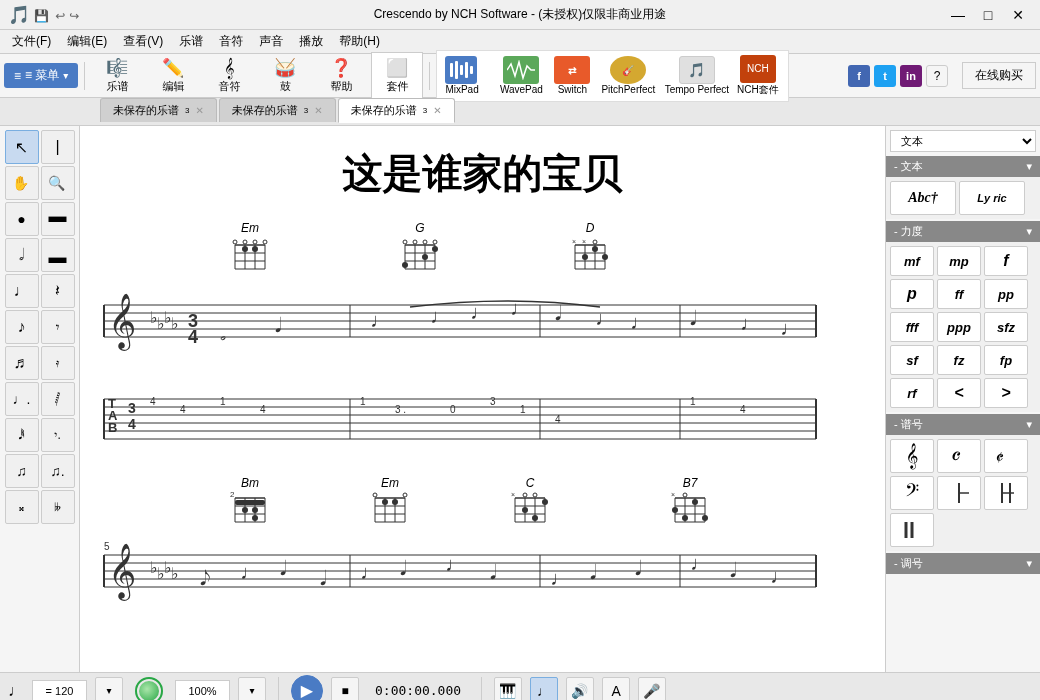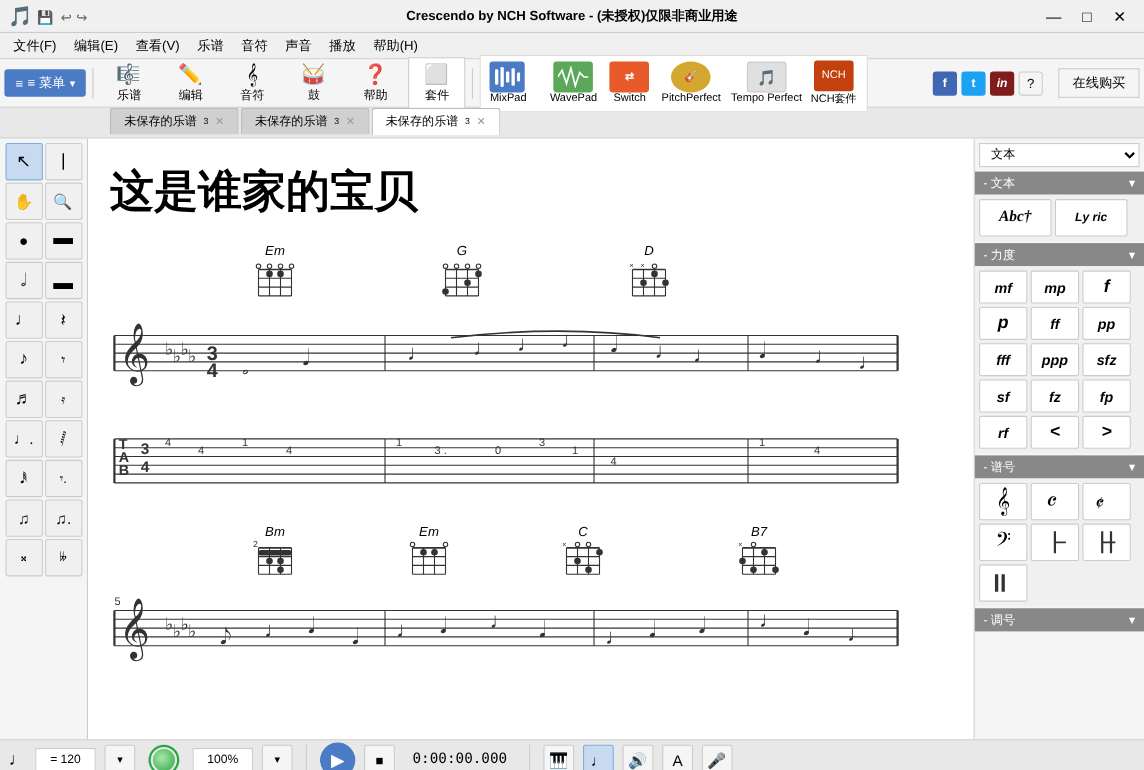--- a/index.html
+++ b/index.html
@@ -50,41 +50,41 @@
     .rp-text-btn { width: 66px; height: 34px; font-size: 14px; font-style: italic; font-weight: bold; }
     .rp-dyn-btn { width: 44px; height: 30px; font-size: 13px; font-style: italic; font-weight: bold; }
     .rp-clef-btn { width: 44px; height: 34px; }
     .rp-dropdown { width: 100%; padding: 3px 6px; border: 1px solid #ccc; background: white; font-size: 11px; cursor: pointer; }
     #playback-bar { background: #e8e8e8; height: 36px; display: flex; align-items: center; padding: 0 8px; border-top: 1px solid #ccc; gap: 8px; }
     .pb-input { width: 55px; height: 22px; border: 1px solid #ccc; text-align: center; font-size: 11px; background: white; }
     .pb-btn { width: 28px; height: 28px; background: #f5f5f5; border: 1px solid #ccc; cursor: pointer; display: flex; align-items: center; justify-content: center; font-size: 14px; border-radius: 2px; }
     .pb-time { font-size: 13px; font-family: monospace; padding: 0 8px; }
     
     
-    .score-title { font-size: 40px; font-weight: bold; margin-bottom: 20px; font-family: 'Microsoft YaHei', serif; }
+    .score-title { text-align: center; font-size: 40px; font-weight: bold; margin-bottom: 20px; font-family: 'Microsoft YaHei', serif; }
     
     
     .social-icons { display: flex; gap: 4px; align-items: center; margin-left: auto; margin-right: 8px; }
     .social-icon { width: 22px; height: 22px; border-radius: 3px; display: flex; align-items: center; justify-content: center; color: white; font-size: 11px; font-weight: bold; cursor: pointer; }
     
     .separator { width: 1px; height: 28px; background: #ccc; margin: 0 4px; }
   </style>
 </head>
 <body>
 
 <div id="title-bar">
   <div id="title-bar-left">
     <span style="font-size:18px;">🎵</span>
     <span style="font-size:14px; color:#666;">
       <span style="cursor:pointer; font-size:12px;">💾</span>
       <span style="cursor:pointer; font-size:12px; margin-left:2px;">↩</span>
       <span style="cursor:pointer; font-size:12px;">↪</span>
     </span>
   </div>
-  <div style="position:absolute; left:50%; transform:translateX(-50%); font-size:12px;font-weight:bold;">Crescendo by NCH Software - (未授权)仅限非商业用途</div>
+  <div style="position:absolute; left:50%; transform:translateX(-50%); font-size:12px;">Crescendo by NCH Software - (未授权)仅限非商业用途</div>
   <div id="title-bar-controls">
     <button class="title-btn">—</button>
     <button class="title-btn">□</button>
     <button class="title-btn close">✕</button>
   </div>
 </div>
 
 <div id="menu-bar">
   <span class="menu-item">文件(F)</span>
   <span class="menu-item">编辑(E)</span>
@@ -177,21 +177,21 @@
         <span style="color:white; font-size:10px;">NCH</span>
       </div>
       <span style="font-size:10px;">NCH套件</span>
     </div>
   </div>
 
   <div style="display:flex; align-items:center; margin-left:auto; gap:6px;">
     <div class="social-icons">
       <div class="social-icon" style="background:#4267B2;">f</div>
       <div class="social-icon" style="background:#1DA1F2;">t</div>
-      <div class="social-icon" style="background:#7f1d1d;font-style:italic;">in</div>
+      <div class="social-icon" style="background:#701a75;">in</div>
       <div style="width:22px; height:22px; border:1px solid #ccc; border-radius:3px; display:flex; align-items:center; justify-content:center; cursor:pointer; font-size:12px;">?</div>
     </div>
     <button class="online-buy-btn">在线购买</button>
   </div>
 </div>
 
 <div id="tab-bar">
   <div class="doc-tab">
     <span style="font-size:11px;">未保存的乐谱</span>
     <span style="font-size:8px; vertical-align:super;">3</span>

